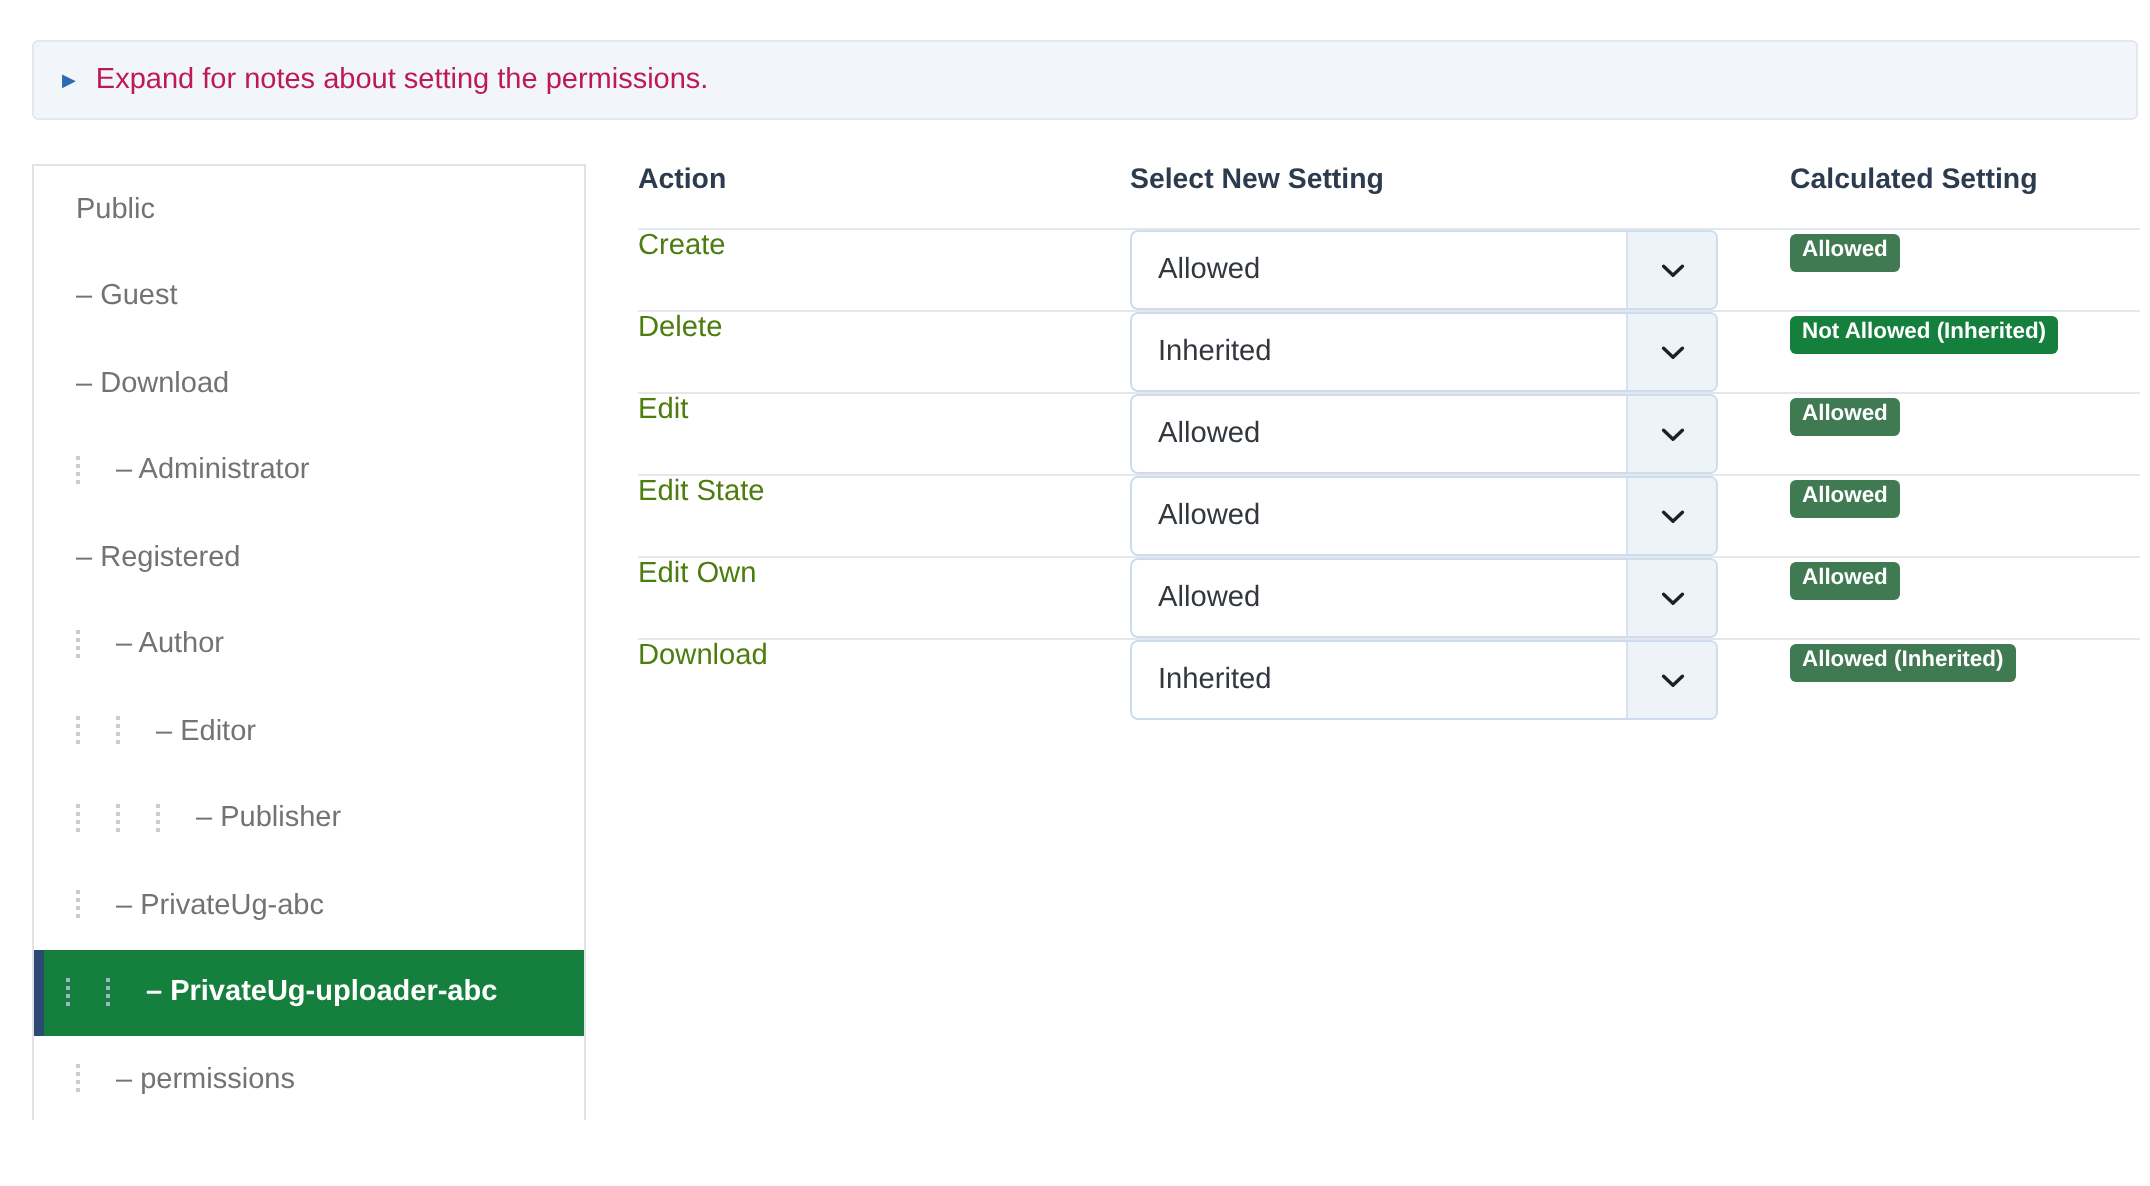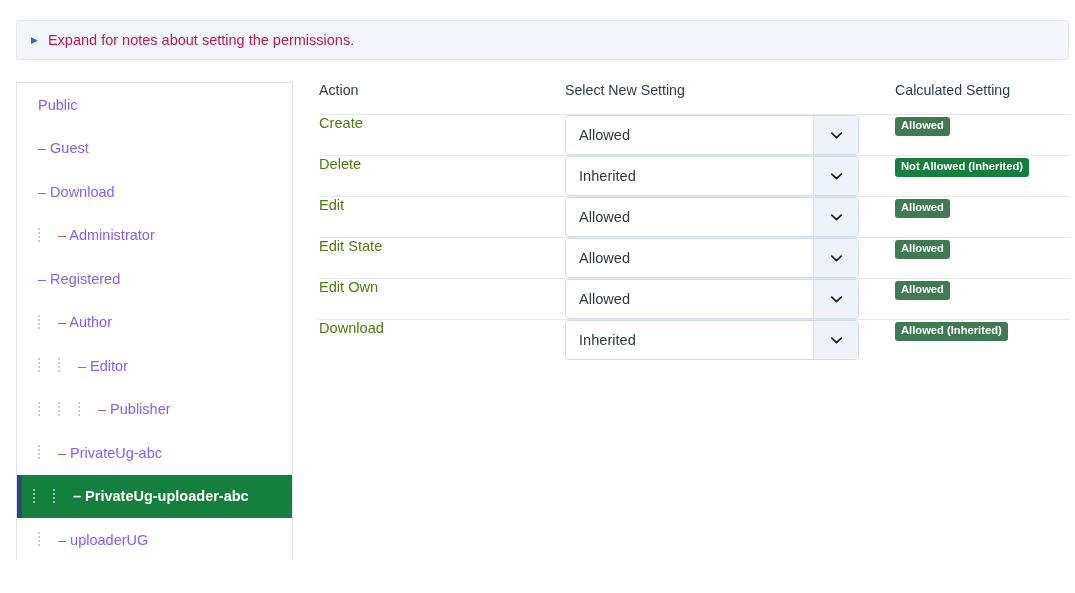--- a/index.html
+++ b/index.html
@@ -92,21 +92,21 @@
     padding-top: 0px;
     max-height: 478px;
     overflow: hidden;
   }
   .group-item {
     display: flex;
     align-items: center;
     height: 43.5px;
     padding-left: 16px;
     font-size: 14.5px;
-    color: #8b5cf6;
+    color: #737373;
     cursor: pointer;
     border-left: 5px solid transparent;
     padding-right: 6px;
   }
   .group-item.selected {
     background: #15803d;
     color: #ffffff;
     font-weight: bold;
     border-left: 5px solid #2c4a73;
     padding-left: 11px;
@@ -133,21 +133,21 @@
     padding-right: 5px;
   }
   table.perm-table {
     width: 100%;
     border-collapse: collapse;
     table-layout: fixed;
   }
   table.perm-table th {
     text-align: left;
     font-size: 14.2px;
-    font-weight: normal;
+    font-weight: bold;
     color: #2d3b4e;
     padding: 0 0 16px 0;
     border-bottom: 1px solid #e4e7eb;
     vertical-align: bottom;
     margin-left: 32px;
   }
   th.col-action   { width: 246px; padding-left: 2px; }
   th.col-select   { width: 330px; }
   th.col-calc     { width: auto; }
 
@@ -264,21 +264,21 @@
           <span class="indent-bar"></span>
           <span class="group-label">– PrivateUg-abc</span>
         </div>
         <div class="group-item selected">
           <span class="indent-bar"></span>
           <span class="indent-bar"></span>
           <span class="group-label">– PrivateUg-uploader-abc</span>
         </div>
         <div class="group-item">
           <span class="indent-bar"></span>
-          <span class="group-label">– uploaderUG</span>
+          <span class="group-label">– permissions</span>
         </div>
       </div>
 
     <div class="perm-table-wrap">
       <table class="perm-table">
         <thead>
           <tr>
             <th class="col-action">Action</th>
             <th class="col-select">Select New Setting</th>
             <th class="col-calc">Calculated Setting</th>

